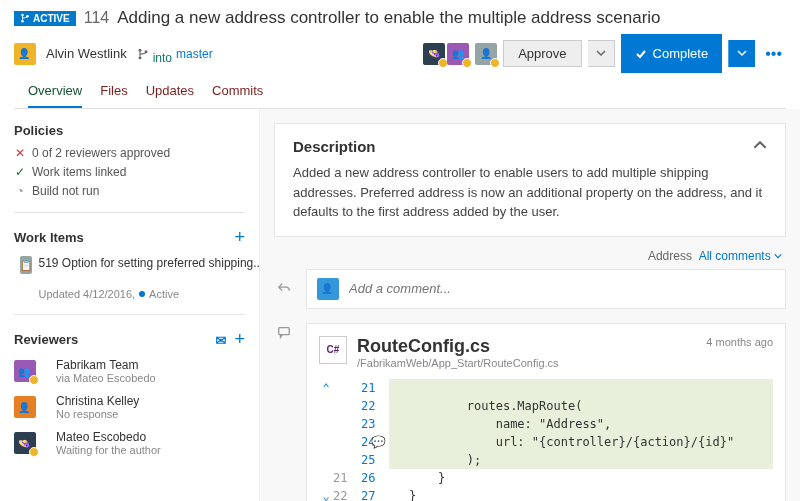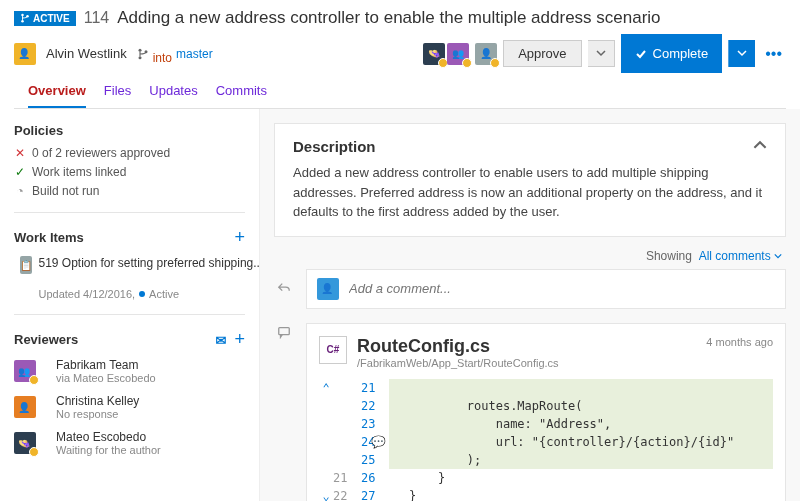--- a/index.html
+++ b/index.html
@@ -17,31 +17,31 @@
 .avatar.yellow { background: #f0b429; }
 .avatar.navy { background: #2c3e50; }
 .avatar.orange { background: #e67e22; }
 .avatar.purple { background: #9b59b6; }
 .avatar.gray { background: #95a5a6; }
 .avatar.blue { background: #3498db; }
 .avatar .dot { position: absolute; bottom: -3px; right: -3px; width: 10px; height: 10px; background: #f0b429; border-radius: 50%; border: 1px solid #fff; }
 .author-name { font-size: 13px; color: #333; }
 .branch-info { display: flex; align-items: center; gap: 4px; font-size: 12px; }
 .branch-link { color: #0078d4; }
-.into { color: #c2410c; margin-top: 8px; }
+.into { color: #0f766e; margin-top: 8px; }
 .sub-right { display: flex; align-items: center; gap: 6px; }
 .reviewer-avatars { display: flex; gap: 2px; }
 .btn-approve { background: #eee; border: 1px solid #ccc; padding: 5px 14px; font-size: 13px; color: #333; cursor: pointer; }
 .btn-approve-dd { background: #eee; border: 1px solid #ccc; border-left: none; padding: 5px 8px; cursor: pointer; }
 .btn-complete { background: #0078d4; color: #fff; border: none; padding: 12px 14px; font-size: 13px; cursor: pointer; display: flex; align-items: center; gap: 6px; }
 .btn-complete-dd { background: #0078d4; color: #fff; border: none; border-left: 1px solid rgba(255,255,255,0.3); padding: 6px 8px; cursor: pointer; }
 .more-btn { color: #0078d4; font-size: 16px; padding: 0 4px; cursor: pointer; }
 .tabs { display: flex; gap: 18px; border-bottom: 1px solid #e0e0e0; padding: 0 14px; }
-.tab { padding: 6px 0 8px; font-size: 13px; color: #6d28d9; cursor: pointer; border-bottom: 2px solid transparent; }
-.tab.active { color: #b91c1c; font-weight: 700; border-bottom-color: #0078d4; }
+.tab { padding: 6px 0 8px; font-size: 13px; color: #7f1d1d; cursor: pointer; border-bottom: 2px solid transparent; }
+.tab.active { color: #14532d; font-weight: 400; border-bottom-color: #0078d4; }
 .body { display: flex; height: calc(100% - 88px); }
 .sidebar { width: 260px; padding: 14px; border-right: 1px solid #eee; overflow-y: auto; }
 .section-h { font-size: 13px; font-weight: 600; margin-bottom: 8px; display: flex; justify-content: space-between; align-items: center; }
 .policy-item { display: flex; align-items: center; gap: 6px; font-size: 12px; color: #555; margin-bottom: 5px; }
 .ico { width: 12px; height: 12px; display: inline-flex; align-items: center; justify-content: center; }
 .ico.red { color: #d13438; }
 .ico.green { color: #107c10; }
 .ico.gray { color: #999; }
 .divider { border-top: 1px solid #e5e5e5; margin: 14px 0; }
 .add-btn { color: #0078d4; font-size: 18px; font-weight: 400; cursor: pointer; }
@@ -220,21 +220,21 @@
     <div class="card desc-card">
       <div class="desc-head">
         <span class="desc-title">Description</span>
         <span class="chev"><svg width="14" height="14" viewBox="0 0 10 10">
               <path d="M1 7l4-4 4 4" stroke="#666" stroke-width="1.5" fill="none"></path>
             </svg></span>
       </div>
       <div class="desc-body">Added a new address controller to enable users to add multiple shipping addresses.  Preferred address is now an additional property on the address, and it defaults to the first address added by the user.</div>
     </div>
 
-    <div class="showing"><span>Showing</span>&nbsp;&nbsp;<a><span>All comments</span> <svg width="8" height="8" viewBox="0 0 10 10" style="display:inline">
+    <div class="showing"><span>Address</span>&nbsp;&nbsp;<a><span>All comments</span> <svg width="8" height="8" viewBox="0 0 10 10" style="display:inline">
             <path d="M1 3l4 4 4-4" stroke="#0078d4" stroke-width="1.5" fill="none"></path>
           </svg></a></div>
 
     <div class="thread-area">
       <div class="gutter">
         <svg viewBox="0 0 16 16" fill="none" stroke="#999" stroke-width="1.5">
             <path d="M6 3L2 7l4 4M2 7h8c2 0 4 1 4 4"></path>
           </svg>
         <svg viewBox="0 0 16 16" fill="none" stroke="#999" stroke-width="1.5">
             <rect x="2" y="3" width="12" height="8" rx="1"></rect>

